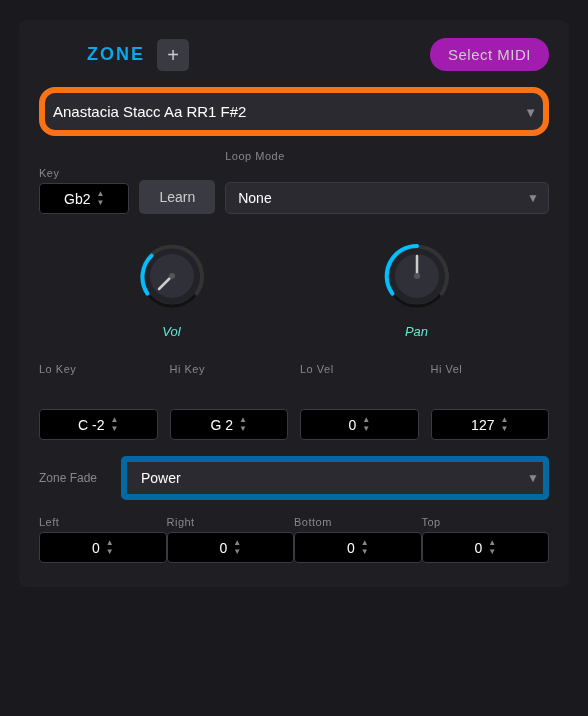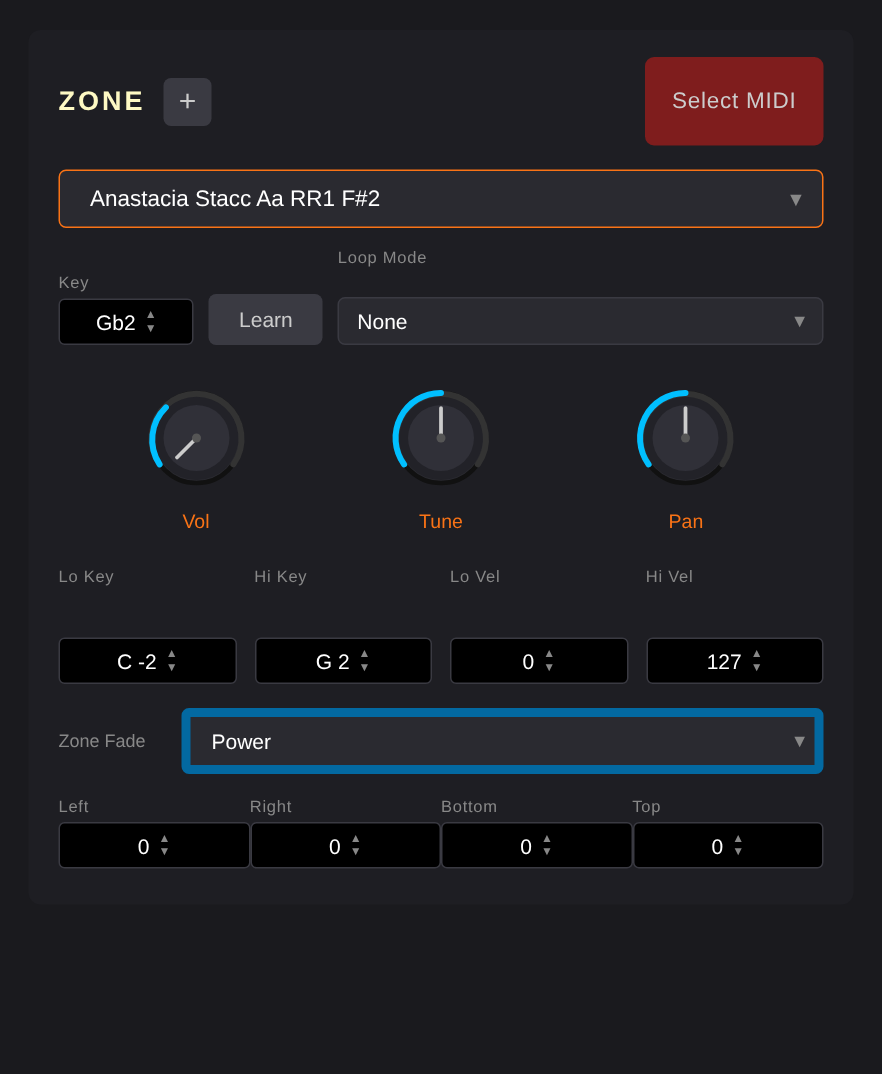--- a/index.html
+++ b/index.html
@@ -32,70 +32,71 @@
       margin-bottom: 16px;
     }
 
     .zone-label-group {
       display: flex;
       align-items: center;
       gap: 12px;
     }
 
     .zone-text {
-      color: #fef9c3;
+      color: #0ea5e9;
       font-size: 18px;
       font-weight: 600;
       letter-spacing: 2px;
+      margin-left: 48px;
     }
 
     .add-btn {
       background: #3a3a42;
       border: none;
       border-radius: 5px;
       color: #ccc;
       width: 32px;
       height: 32px;
       font-size: 20px;
       cursor: pointer;
       display: flex;
       align-items: center;
       justify-content: center;
       line-height: 1;
     }
 
     .select-midi-btn {
-      background: #7f1d1d;
+      background: #a21caf;
       border: none;
-      border-radius: 6px;
+      border-radius: 16px;
       color: #ccc;
-      padding: 21px 18px;
+      padding: 8px 18px;
       font-size: 15px;
       cursor: pointer;
       letter-spacing: 0.5px;
     }
 
     
     .dropdown-row {
       margin-bottom: 14px;
     }
 
     .dropdown-wrapper {
       position: relative;
       width: 100%;
     }
 
     .dropdown-wrapper select {
       width: 100%;
       background: #2a2a30;
-      border: 1px solid #f97316;
-      border-radius: 5px;
+      border: 6px solid #f97316;
+      border-radius: 16px;
       color: #fff;
       font-size: 15px;
-      padding: 10px 36px 10px 20px;
+      padding: 10px 36px 10px 8px;
       appearance: none;
       -webkit-appearance: none;
       cursor: pointer;
     }
 
     .dropdown-wrapper .chevron {
       position: absolute;
       right: 12px;
       top: 50%;
       transform: translateY(-50%);
@@ -216,22 +217,23 @@
     }
 
     .knob-group {
       display: flex;
       flex-direction: column;
       align-items: center;
       gap: 8px;
     }
 
     .knob-label {
-      color: #f97316;
+      color: #5eead4;
       font-size: 13px;
+      font-style: italic;
     }
 
     .knob-container {
       position: relative;
       width: 80px;
       height: 80px;
     }
 
     .knob-svg {
       width: 80px;
@@ -377,38 +379,20 @@
 
           <circle cx="40" cy="40" r="22" fill="#303038"></circle>
 
           <line x1="40" y1="40" x2="27" y2="53" stroke="#ccc" stroke-width="2.5" stroke-linecap="round"></line>
           <circle cx="40" cy="40" r="3" fill="#555"></circle>
         </svg>
       </div>
       <span class="knob-label">Vol</span>
     </div>
 
-    <div class="knob-group">
-      <div class="knob-container">
-        <svg class="knob-svg" viewBox="0 0 80 80">
-          <circle cx="40" cy="40" r="30" fill="#2a2a30"></circle>
-          <circle cx="40" cy="40" r="28" fill="#222228"></circle>
-          <circle cx="40" cy="40" r="30" fill="none" stroke="#111" stroke-width="3"></circle>
-
-          <path d="M 15.4 57.6 A 30 30 0 1 1 64.6 57.6" fill="none" stroke="#333" stroke-width="4" stroke-linecap="round"></path>
-
-          <path d="M 15.4 57.6 A 30 30 0 0 1 40 10" fill="none" stroke="#00bfff" stroke-width="4" stroke-linecap="round"></path>
-          <circle cx="40" cy="40" r="22" fill="#303038"></circle>
-
-          <line x1="40" y1="40" x2="40" y2="20" stroke="#ccc" stroke-width="2.5" stroke-linecap="round"></line>
-          <circle cx="40" cy="40" r="3" fill="#555"></circle>
-        </svg>
-      </div>
-      <span class="knob-label">Tune</span>
-    </div>
 
     <div class="knob-group">
       <div class="knob-container">
         <svg class="knob-svg" viewBox="0 0 80 80">
           <circle cx="40" cy="40" r="30" fill="#2a2a30"></circle>
           <circle cx="40" cy="40" r="28" fill="#222228"></circle>
           <circle cx="40" cy="40" r="30" fill="none" stroke="#111" stroke-width="3"></circle>
 
           <path d="M 15.4 57.6 A 30 30 0 1 1 64.6 57.6" fill="none" stroke="#333" stroke-width="4" stroke-linecap="round"></path>
 

